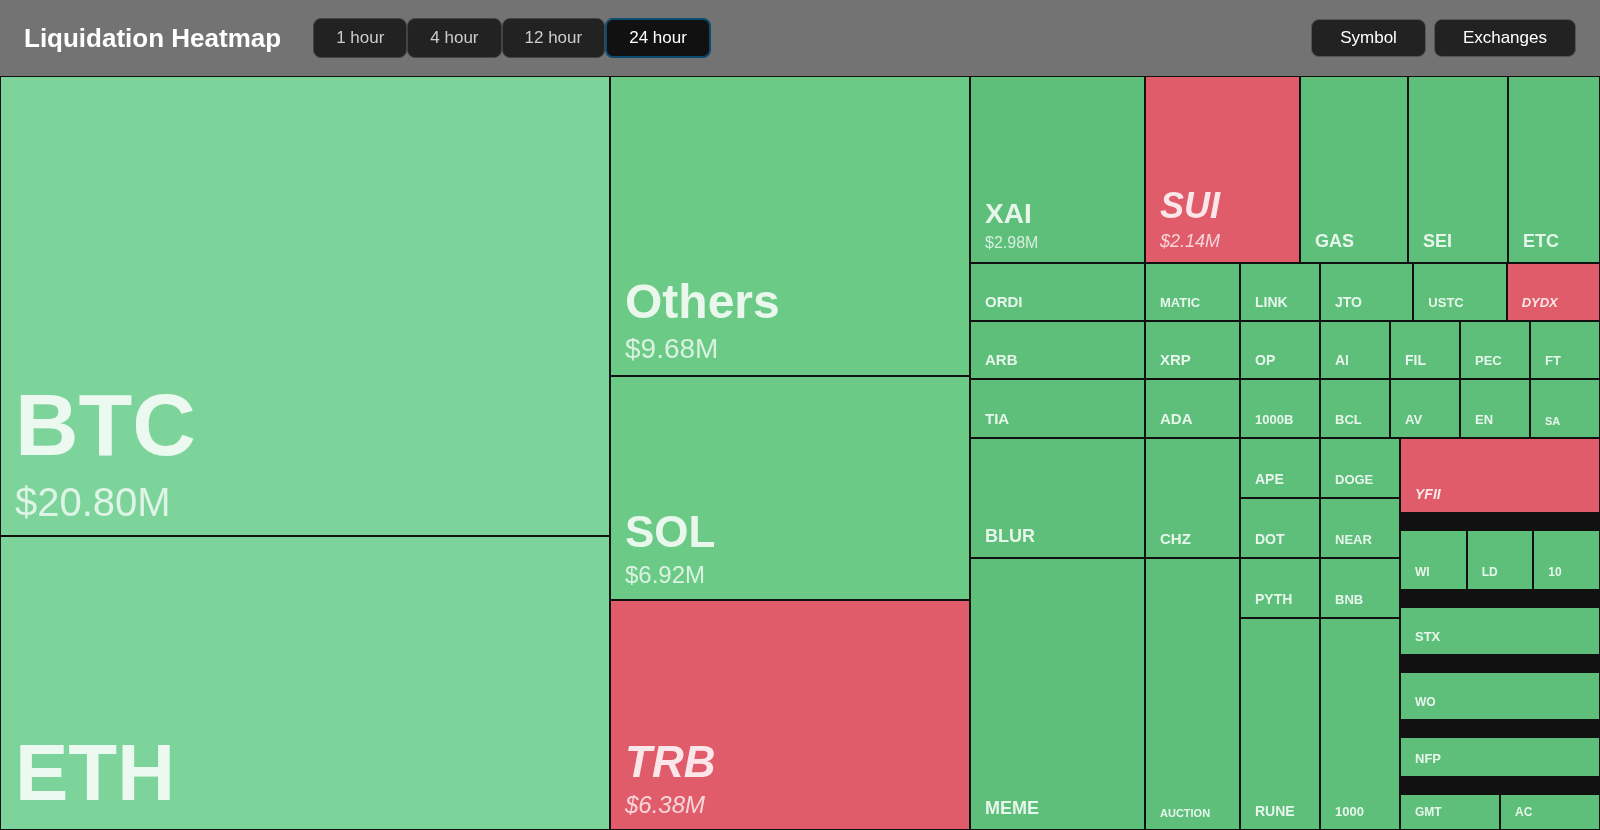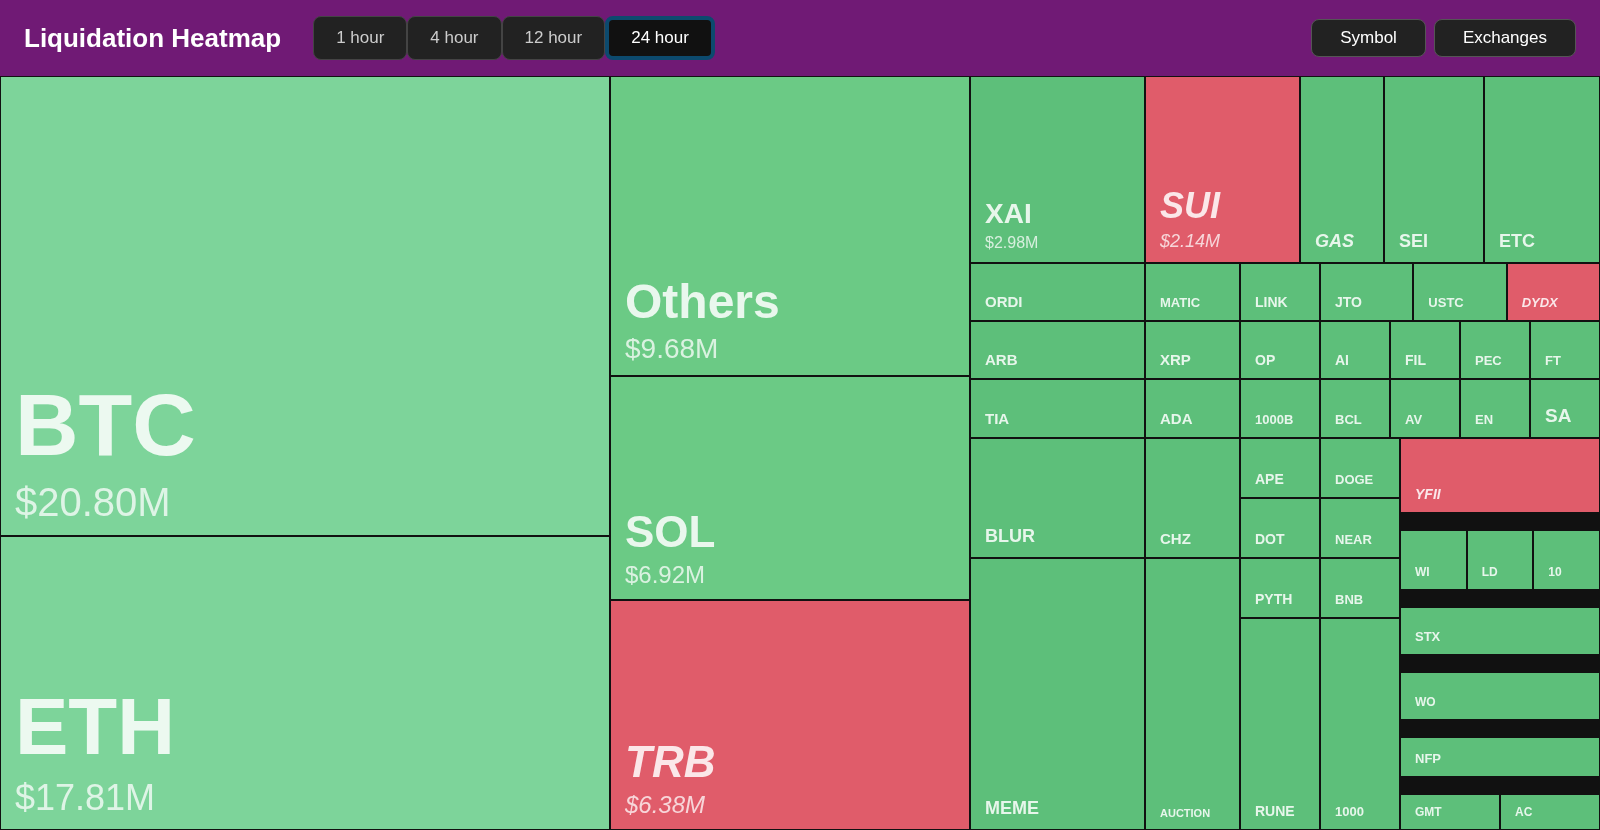--- a/index.html
+++ b/index.html
@@ -8,21 +8,21 @@
       font-family: -apple-system, BlinkMacSystemFont, 'Segoe UI', sans-serif;
       color: #fff;
       width: 1600px;
       height: 830px;
       overflow: hidden;
     }
     
     #header {
       display: flex;
       align-items: center;
-      background: #701a75;
+      background: #737373;
       padding: 0 24px;
       height: 76px;
       gap: 8px;
     }
     #header-title {
       font-size: 26px;
       font-weight: 700;
       color: #fff;
       margin-right: 24px;
       white-space: nowrap;
@@ -35,21 +35,21 @@
       color: #ccc;
       border: 1px solid #444;
       border-radius: 8px;
       padding: 8px 22px;
       font-size: 17px;
       cursor: pointer;
     }
     .time-tab.active {
       background: #111;
       color: #fff;
-      border: 4px solid #0c4a6e;
+      border: 2px solid #0c4a6e;
     }
     .right-tabs {
       margin-left: auto;
       display: flex;
       gap: 8px;
     }
     .right-tab {
       background: #222;
       color: #fff;
       border: 1px solid #555;
@@ -130,21 +130,20 @@
 
   <div id="col-left">
 
     <div class="cell green-light" style="height:460px; justify-content:flex-end;">
       <div class="cell-name" style="font-size:88px;">BTC</div>
       <div class="cell-value" style="font-size:40px;">$20.80M</div>
     </div>
 
     <div class="cell green-light" style="height:294px; justify-content:flex-end;">
       <div class="cell-name" style="font-size:80px;">ETH</div>
-      <div class="cell-value" style="font-size:36px;">$17.81M</div>
     </div>
   </div>
 
   <div id="col-mid">
 
     <div class="cell green-mid" style="height:300px; justify-content:flex-end;">
       <div class="cell-name" style="font-size:48px;">Others</div>
       <div class="cell-value" style="font-size:28px;">$9.68M</div>
     </div>
 
@@ -166,21 +165,21 @@
       <div class="cell green" style="width:175px; flex-shrink:0;">
         <div class="cell-name" style="font-size:28px;">XAI</div>
         <div class="cell-value" style="font-size:16px;">$2.98M</div>
       </div>
 
       <div class="cell red" style="width:155px; flex-shrink:0;">
         <div class="cell-name" style="font-size:36px;">SUI</div>
         <div class="cell-value" style="font-size:18px;">$2.14M</div>
       </div>
 
-      <div class="cell green" style="width:84px; flex-shrink:0;font-style:italic;">
+      <div class="cell green" style="width:108px; flex-shrink:0;">
         <div class="cell-name" style="font-size:18px;">GAS</div>
       </div>
 
       <div class="cell green" style="width:100px; flex-shrink:0;">
         <div class="cell-name" style="font-size:18px;">SEI</div>
       </div>
 
       <div class="cell green" style="flex:1;">
         <div class="cell-name" style="font-size:18px;">ETC</div>
       </div>
@@ -254,21 +253,21 @@
           <div class="cell green" style="flex:1;">
             <div class="cell-name" style="font-size:13px;">BCL</div>
           </div>
           <div class="cell green" style="flex:1;">
             <div class="cell-name" style="font-size:13px;">AV</div>
           </div>
           <div class="cell green" style="flex:1;">
             <div class="cell-name" style="font-size:13px;">EN</div>
           </div>
           <div class="cell green" style="flex:1;">
-            <div class="cell-name" style="font-size:19px;">SA</div>
+            <div class="cell-name" style="font-size:11px;">SA</div>
           </div>
         </div>
       </div>
     </div>
 
     <div style="display:flex; flex-direction:row; flex:1;">
 
       <div style="display:flex; flex-direction:column; width:175px; flex-shrink:0;">
         <div class="cell green" style="height:120px;">
           <div class="cell-name" style="font-size:18px;">BLUR</div>

